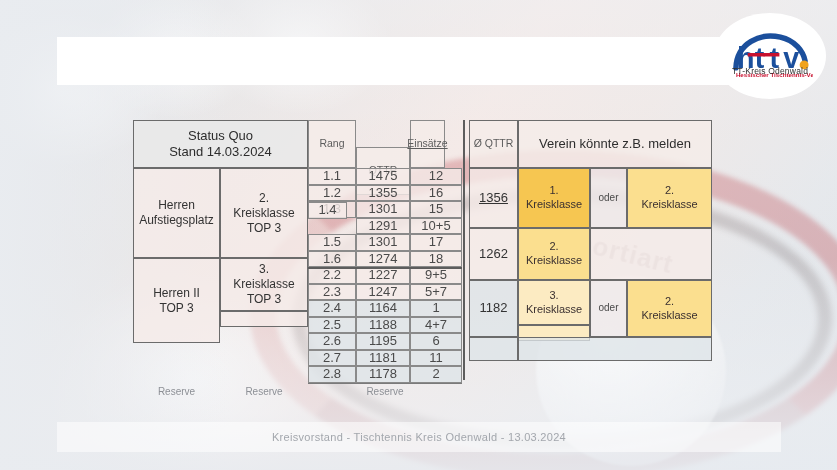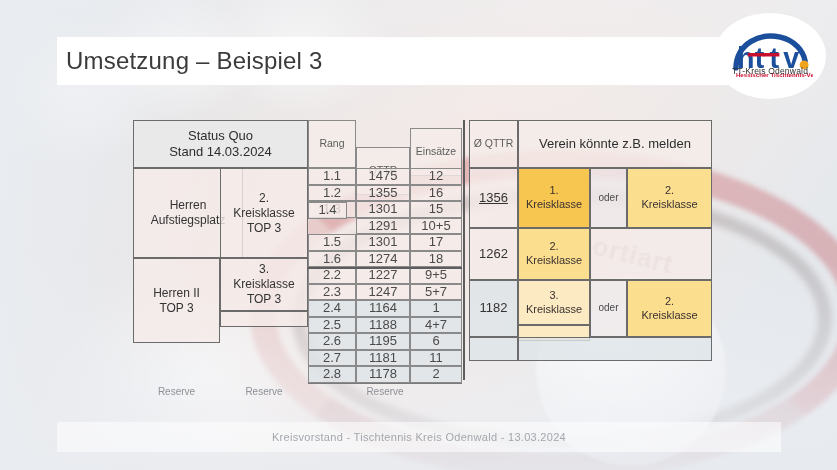--- a/index.html
+++ b/index.html
@@ -139,21 +139,20 @@
 
   <div class="bg-base"></div>
   <div class="bg-arc"></div>
   <div class="bg-arc2"></div>
   <div class="bg-ball"></div>
   <div class="bg-text-ghost">sportiart</div>
   <div class="bg-veil"></div>
   <div class="bg-soft-left"></div>
 
   <div class="title-band"></div>
-  <div class="title-text">Umsetzung – Beispiel 3</div>
 
   <div class="logo-oval"></div>
   <div class="logo-inner">
     <svg viewBox="0 0 170 100" width="84" height="50" aria-hidden="true">
       <path d="M14 76 C 16 26, 64 4, 104 14 C 134 21, 150 42, 154 62" fill="none" stroke="#1b4f9c" stroke-width="11" stroke-linecap="round"></path>
       <g fill="#1b4f9c" font-family="Liberation Sans, sans-serif" font-size="58" font-weight="bold">
         <text x="16" y="76">h</text>
         <text x="52" y="76">t</text>
         <text x="82" y="76">t</text>
         <text x="110" y="76">v</text>
@@ -167,26 +166,26 @@
   <div class="logo-sub">TT-Kreis  Odenwald</div>
 
   <div class="tbl">
 
     <div class="cell bd tint-head hdr-big" style="left:133px;top:120px;width:175px;height:48px;flex-direction:column;">
       <span>Status Quo</span>
       <span>Stand 14.03.2024</span>
     </div>
     <div class="cell bd-thin tint-head2 hdr-sm" style="left:308px;top:120px;width:48px;height:48px;">Rang</div>
     <div class="cell bd-thin tint-head2 hdr-sm" style="left:356px;top:120px;width:54px;height:48px;margin-top:27px;">QTTR</div>
-    <div class="cell bd-thin tint-head2 hdr-sm" style="left:410px;top:128px;width:52px;height:48px;">Einsätze</div>
+    <div class="cell bd-thin tint-head2 hdr-sm" style="left:410px;top:120px;width:35px;height:48px;text-decoration:underline;">Einsätze</div>
 
     <div class="cell bd tint-head2 hdr-sm" style="left:469px;top:120px;width:49px;height:48px;">Ø QTTR</div>
     <div class="cell bd tint-head2 hdr-big" style="left:518px;top:120px;width:194px;height:48px;">Verein könnte z.B. melden</div>
 
-    <div class="cell bd tint-warm lbl" style="left:133px;top:168px;width:110px;height:90px;flex-direction:column;">
+    <div class="cell bd tint-warm lbl" style="left:133px;top:168px;width:87px;height:90px;flex-direction:column;">
       <span>Herren</span>
       <span>Aufstiegsplatz</span>
     </div>
     <div class="cell bd tint-warm lbl" style="left:220px;top:168px;width:88px;height:90px;flex-direction:column;">
       <span>2.</span>
       <span>Kreisklasse</span>
       <span>TOP 3</span>
     </div>
 
     <div class="cell bd tint-warm lbl" style="left:133px;top:258px;width:87px;height:85px;flex-direction:column;">

